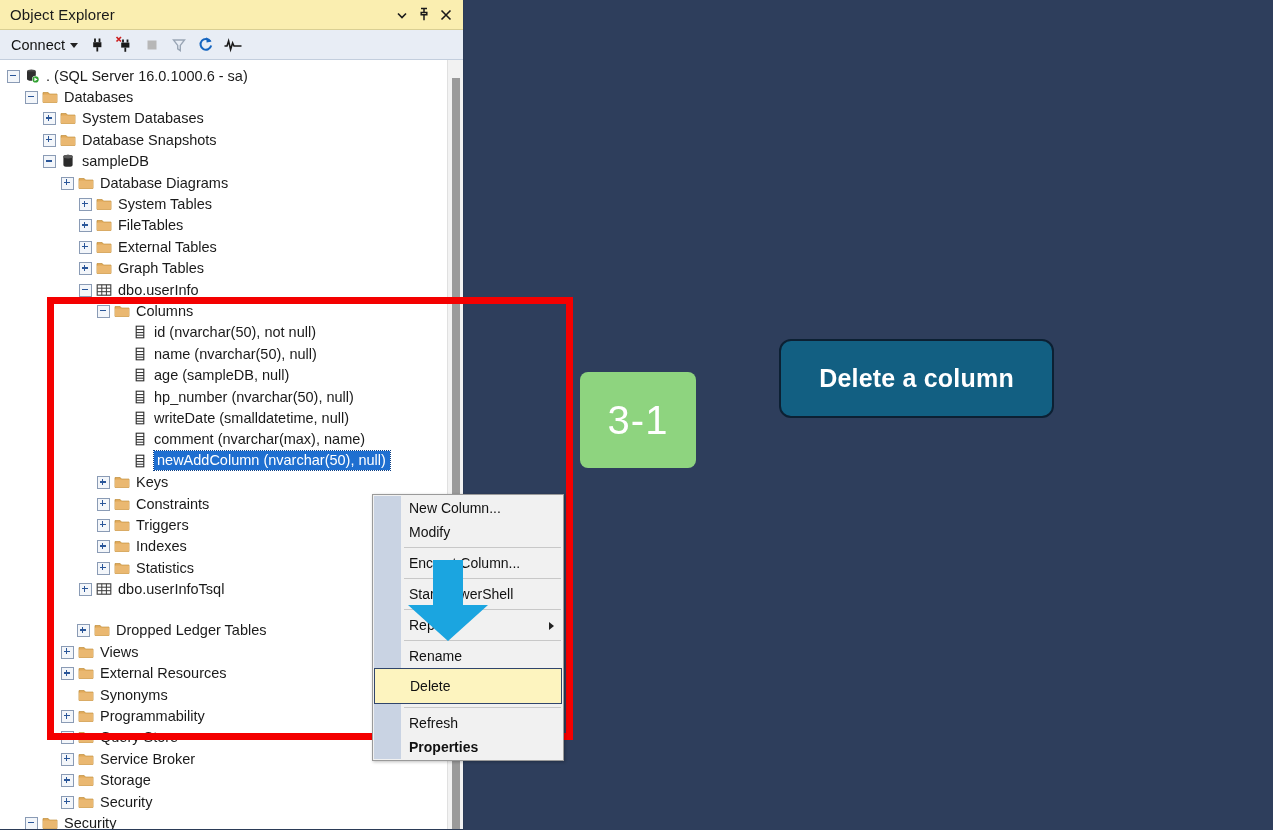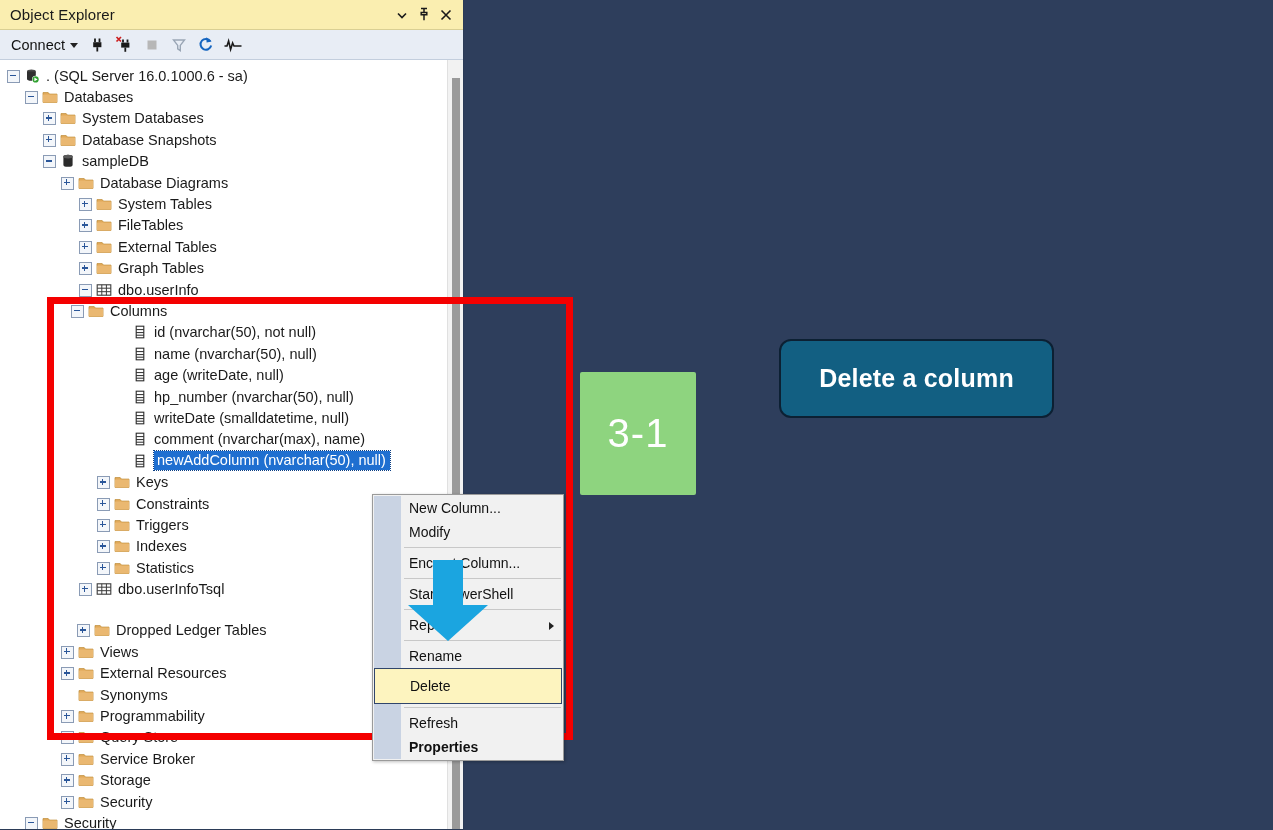--- a/index.html
+++ b/index.html
@@ -142,22 +142,22 @@
   }
 
   
   #blue-arrow {
     position:absolute; left:404px; top:560px; width:88px; height:82px;
     z-index:60; pointer-events:none;
   }
 
   
   #step-badge {
-    position:absolute; left:580px; top:372px; width:116px; height:123px;
-    background:#8ed47f; border-radius:2px;
+    position:absolute; left:580px; top:372px; width:116px; height:96px;
+    background:#8ed47f; border-radius:8px;
     display:flex; align-items:center; justify-content:center;
     font-size:40px; color:#ffffff; letter-spacing:1px;
   }
   #action-button {
     position:absolute; left:779px; top:339px; width:275px; height:79px;
     background:#125f82; border:2px solid #0c2033; border-radius:12px;
     display:flex; align-items:center; justify-content:center;
     font-size:25px; color:#ffffff; font-weight:bold; letter-spacing:.2px;
   }
 </style>
@@ -358,21 +358,21 @@
         <div class="node" style="padding-left: 78px;">
           <span class="exp has"></span>
           <span class="ico">
             <svg width="16" height="16" viewBox="0 0 16 16">
               <rect x="1.2" y="2.8" width="13.6" height="10.4" fill="#fff" stroke="#3c3c3c" stroke-width="1.1"></rect>
               <path d="M1.2 6.2 h13.6 M1.2 9.7 h13.6 M5.8 2.8 v10.4 M10.4 2.8 v10.4" stroke="#3c3c3c" stroke-width="1"></path>
             </svg>
           </span>
           <span class="lbl">dbo.userInfo</span>
         </div>
-        <div class="node" style="padding-left: 70px;">
+        <div class="node" style="padding-left: 96px;">
           <span class="exp has"></span>
           <span class="ico">
             <svg width="16" height="16" viewBox="0 0 16 16">
               <path d="M1 3.6 h5.2 l1.3 1.5 H15 v8.3 H1 Z" fill="#e3ab5c" stroke="#c08f3e" stroke-width=".8"></path>
               <path d="M1 5.6 h14 v7.8 H1 Z" fill="#eab871"></path>
             </svg>
           </span>
           <span class="lbl">Columns</span>
         </div>
         <div class="node" style="padding-left: 114px;">
@@ -396,21 +396,21 @@
           <span class="lbl">name (nvarchar(50), null)</span>
         </div>
         <div class="node" style="padding-left: 114px;">
           <span class="exp"></span>
           <span class="ico">
             <svg width="16" height="16" viewBox="0 0 16 16">
               <rect x="4.2" y="2.2" width="7.6" height="11.6" fill="#fff" stroke="#2b2b2b" stroke-width="1.1"></rect>
               <path d="M4.2 5.6 h7.6 M4.2 8.6 h7.6 M4.2 11.2 h7.6" stroke="#2b2b2b" stroke-width="1"></path>
             </svg>
           </span>
-          <span class="lbl">age (writeDate, null)</span>
+          <span class="lbl">age (sampleDB, null)</span>
         </div>
         <div class="node" style="padding-left: 114px;">
           <span class="exp"></span>
           <span class="ico">
             <svg width="16" height="16" viewBox="0 0 16 16">
               <rect x="4.2" y="2.2" width="7.6" height="11.6" fill="#fff" stroke="#2b2b2b" stroke-width="1.1"></rect>
               <path d="M4.2 5.6 h7.6 M4.2 8.6 h7.6 M4.2 11.2 h7.6" stroke="#2b2b2b" stroke-width="1"></path>
             </svg>
           </span>
           <span class="lbl">hp_number (nvarchar(50), null)</span>

